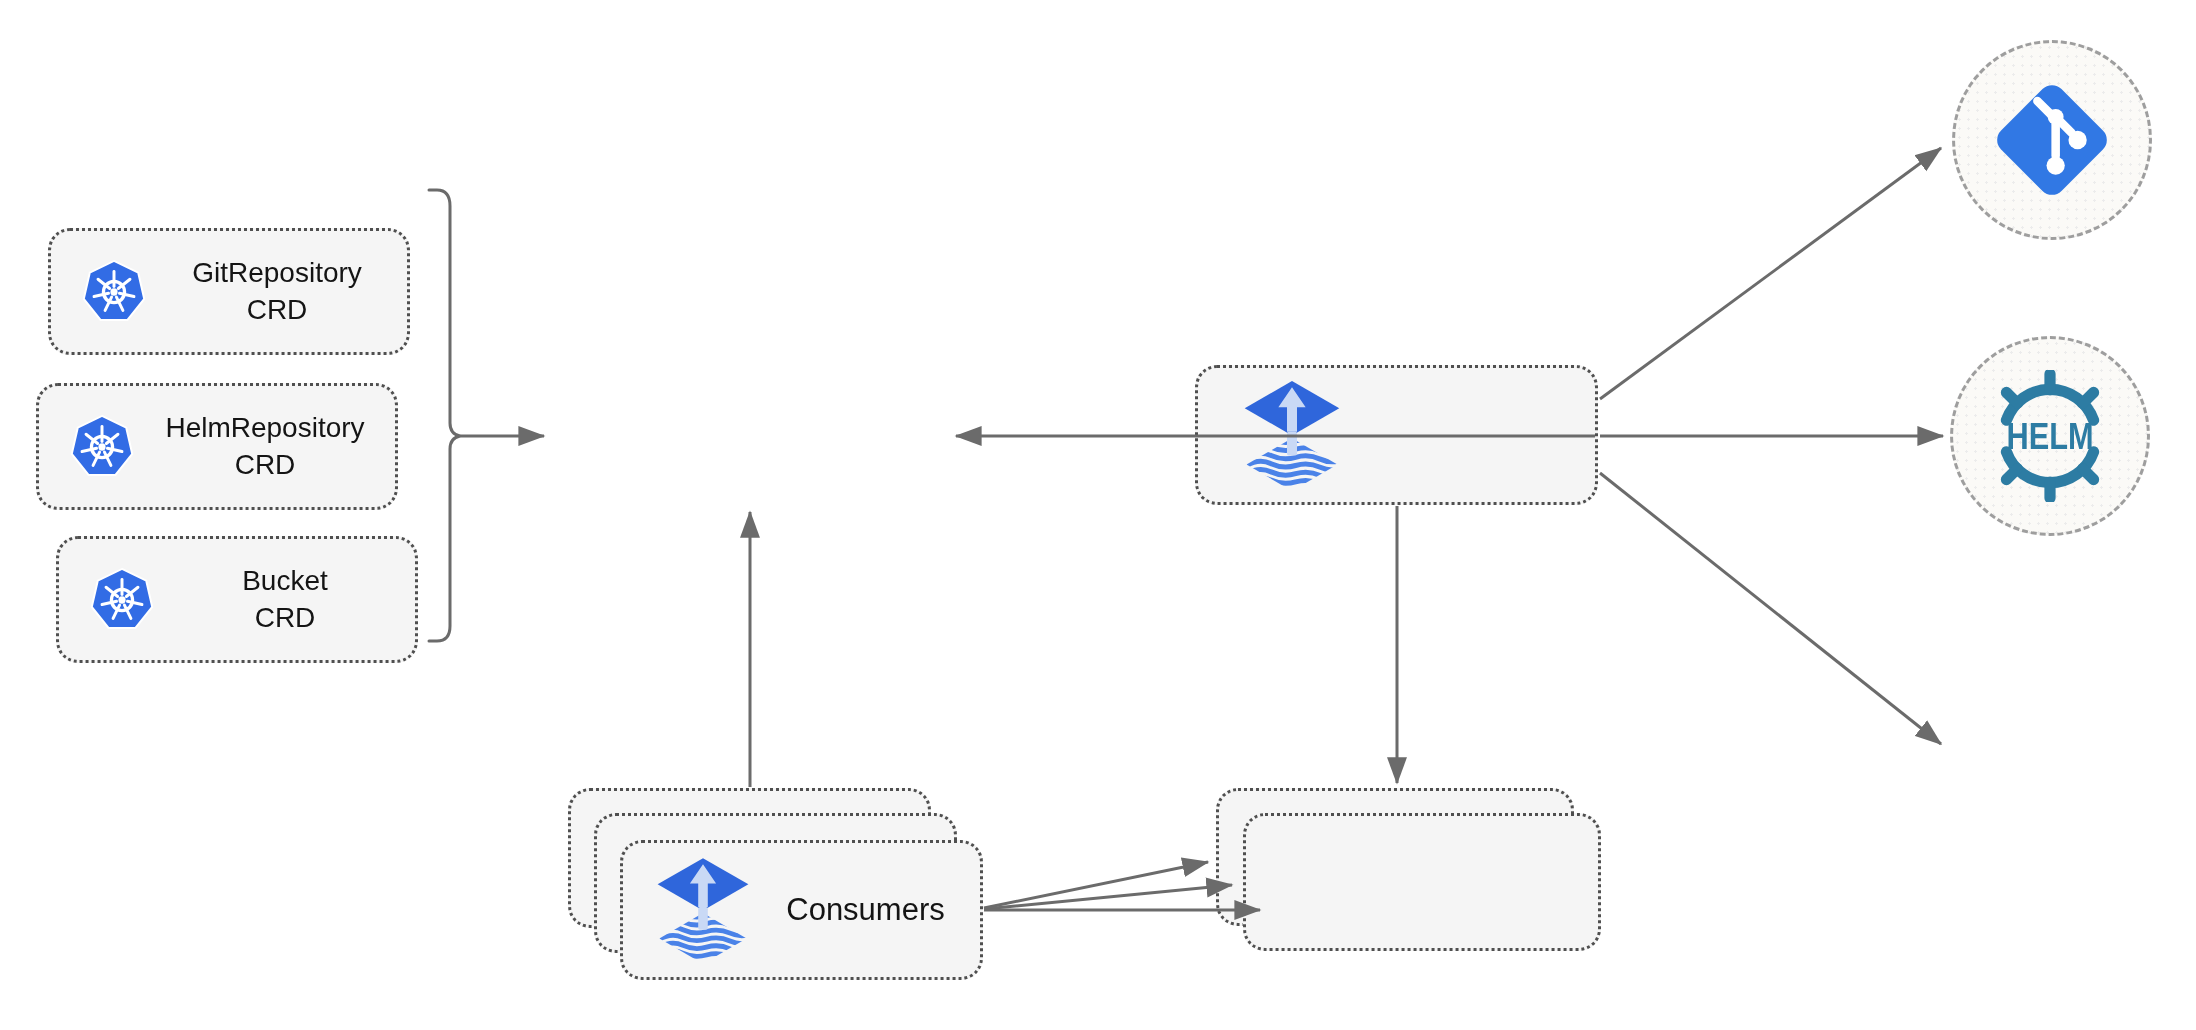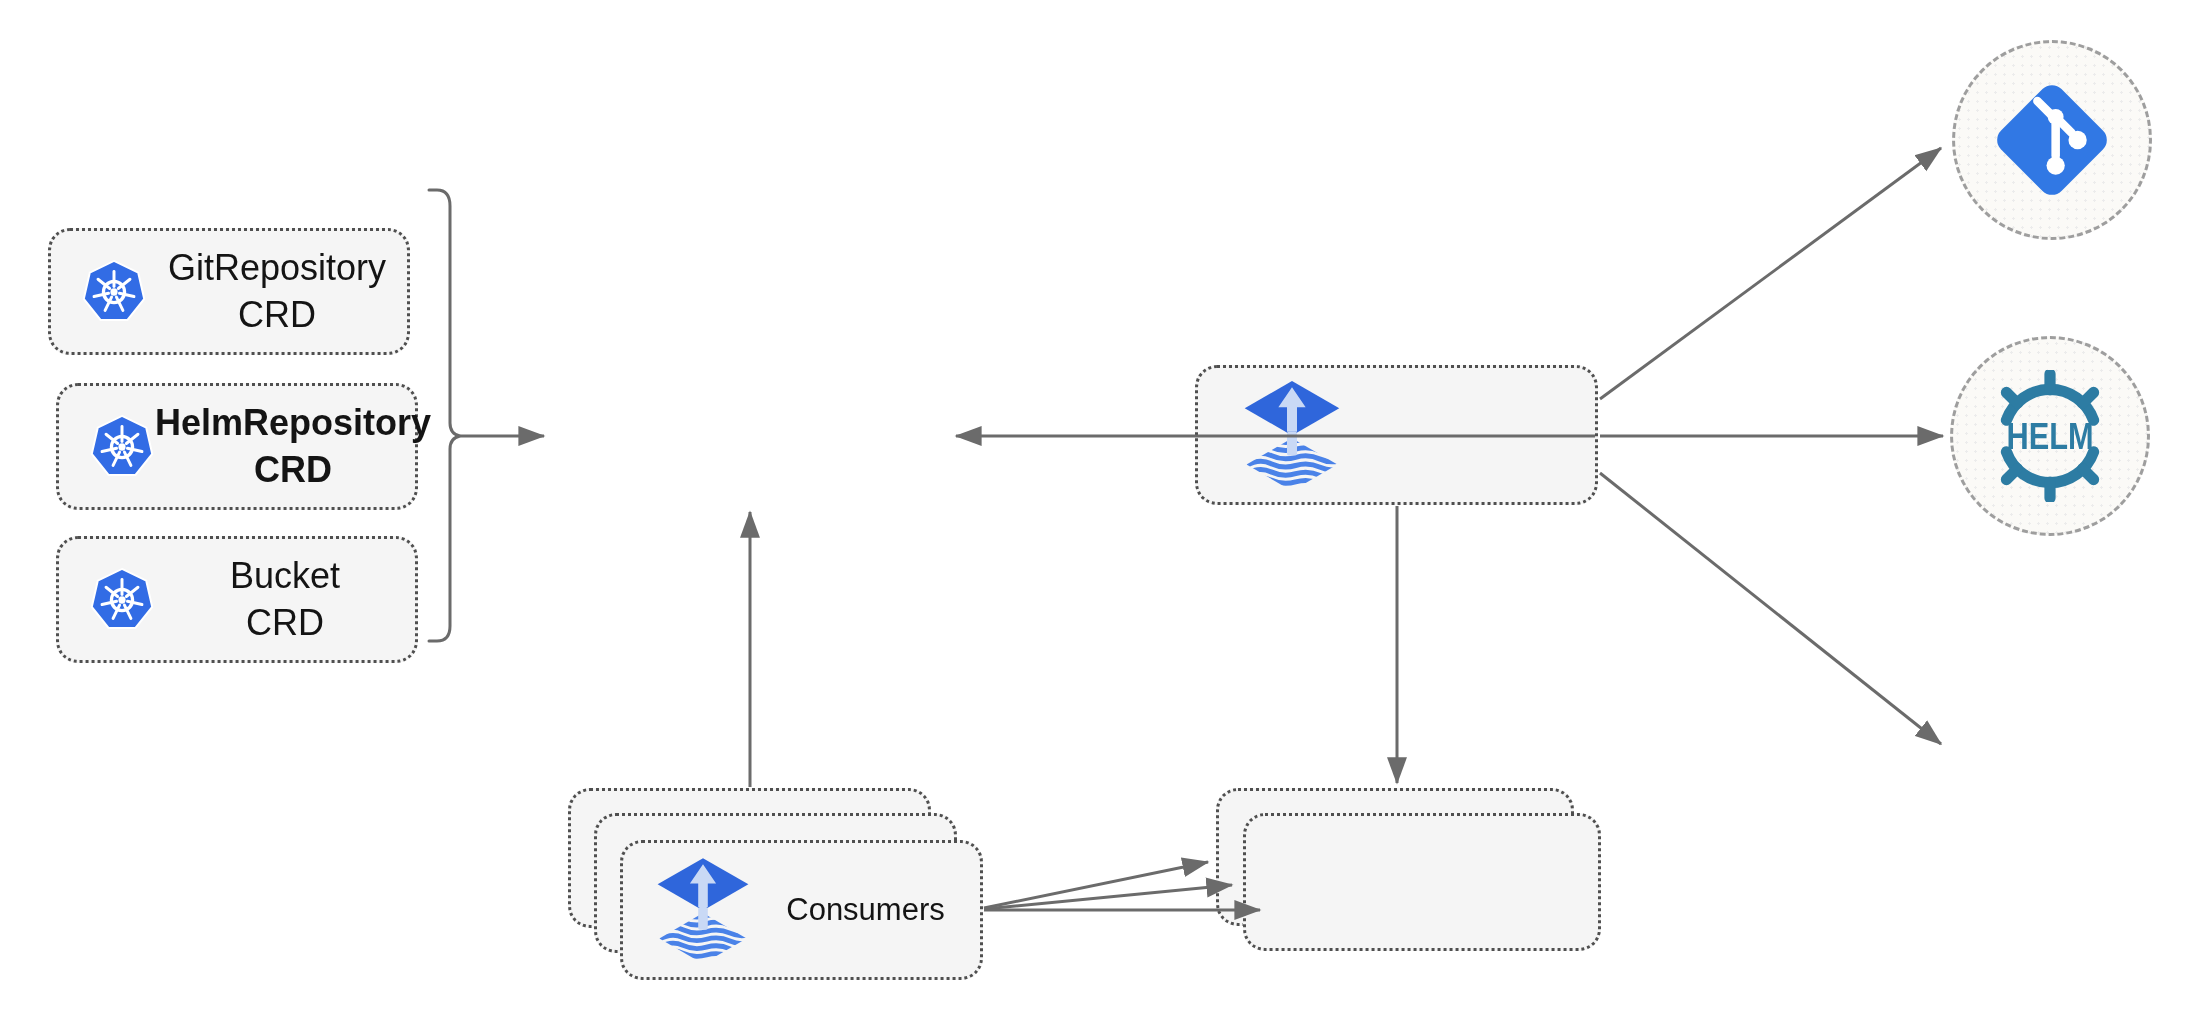--- a/index.html
+++ b/index.html
@@ -11,21 +11,21 @@
   }
   html,body{margin:0;padding:0;background:#fff;}
   body{font-family:"Liberation Sans","DejaVu Sans",sans-serif;}
   #diagram{position:relative;width:2196px;height:1030px;background:#fff;overflow:hidden;}
 
   .node{position:absolute;box-sizing:border-box;background:var(--node-fill,#F5F5F5);
     border:3px dotted var(--node-border,#4F4F4F);border-radius:22px;
     display:flex;align-items:center;}
   .node .label{flex:1;text-align:center;white-space:pre-line;
     font-size:31px;line-height:1.28;color:var(--text-color,#141414);}
-  .crd .label{font-size:36px;line-height:1.3;}
+  .crd .label{font-size:28px;line-height:1.3;}
   .stack-layer{position:absolute;box-sizing:border-box;background:var(--node-fill,#F5F5F5);
     border:3px dotted var(--node-border,#4F4F4F);border-radius:22px;}
 
   .circle-node{position:absolute;width:200px;height:200px;box-sizing:border-box;
     border:3px dashed var(--circle-border,#9E9E9E);border-radius:50%;
     background-color:var(--circle-fill,#FBFAF7);
     background-image:radial-gradient(#ececec 1.2px,transparent 1.4px);
     background-size:9px 9px;
     display:flex;align-items:center;justify-content:center;text-align:right;}
 
@@ -81,21 +81,21 @@
 
 <div id="diagram">
 
   <div class="node crd" style="left:48px;top:228px;width:362px;height:127px;">
     <svg class="icon" width="66" height="66" style="margin-left:30px;">
         <use href="#k8s-logo"></use>
       </svg>
     <div class="label">GitRepository
 CRD</div>
   </div>
-  <div class="node crd" style="left:56px;top:383px;width:362px;height:127px;font-weight:bold;">
+  <div class="node crd" style="left:36px;top:383px;width:362px;height:127px;">
     <svg class="icon" width="66" height="66" style="margin-left:30px;">
         <use href="#k8s-logo"></use>
       </svg>
     <div class="label">HelmRepository
 CRD</div>
   </div>
   <div class="node crd" style="left:56px;top:536px;width:362px;height:127px;">
     <svg class="icon" width="66" height="66" style="margin-left:30px;">
         <use href="#k8s-logo"></use>
       </svg>

